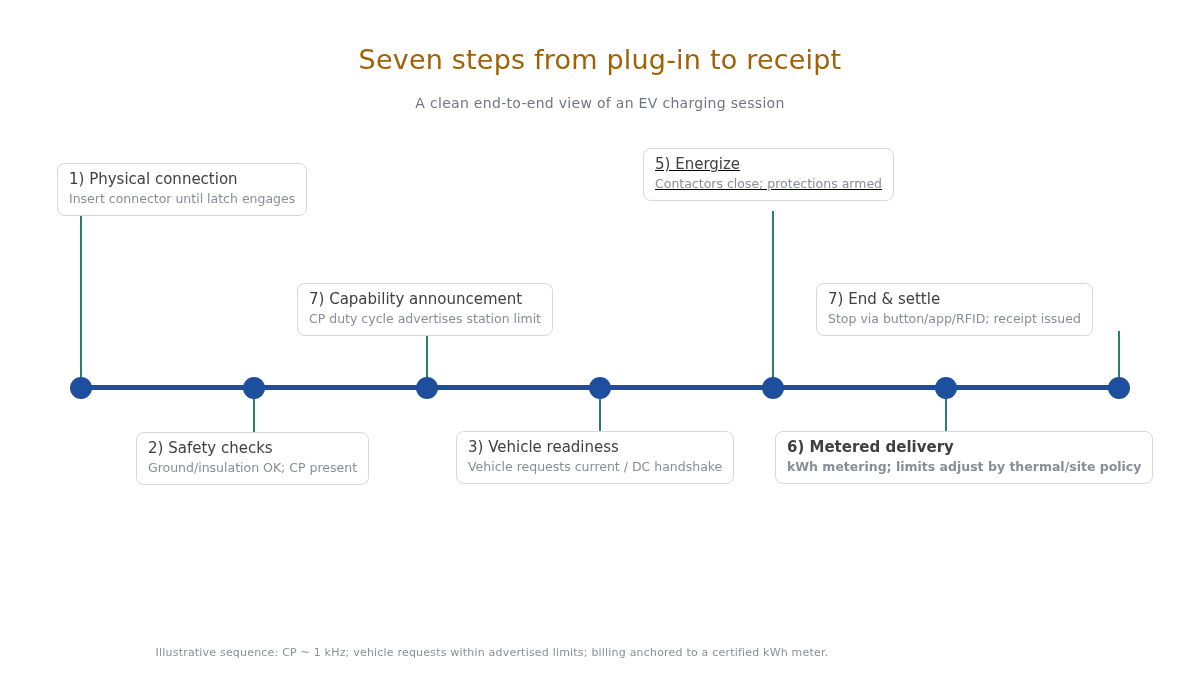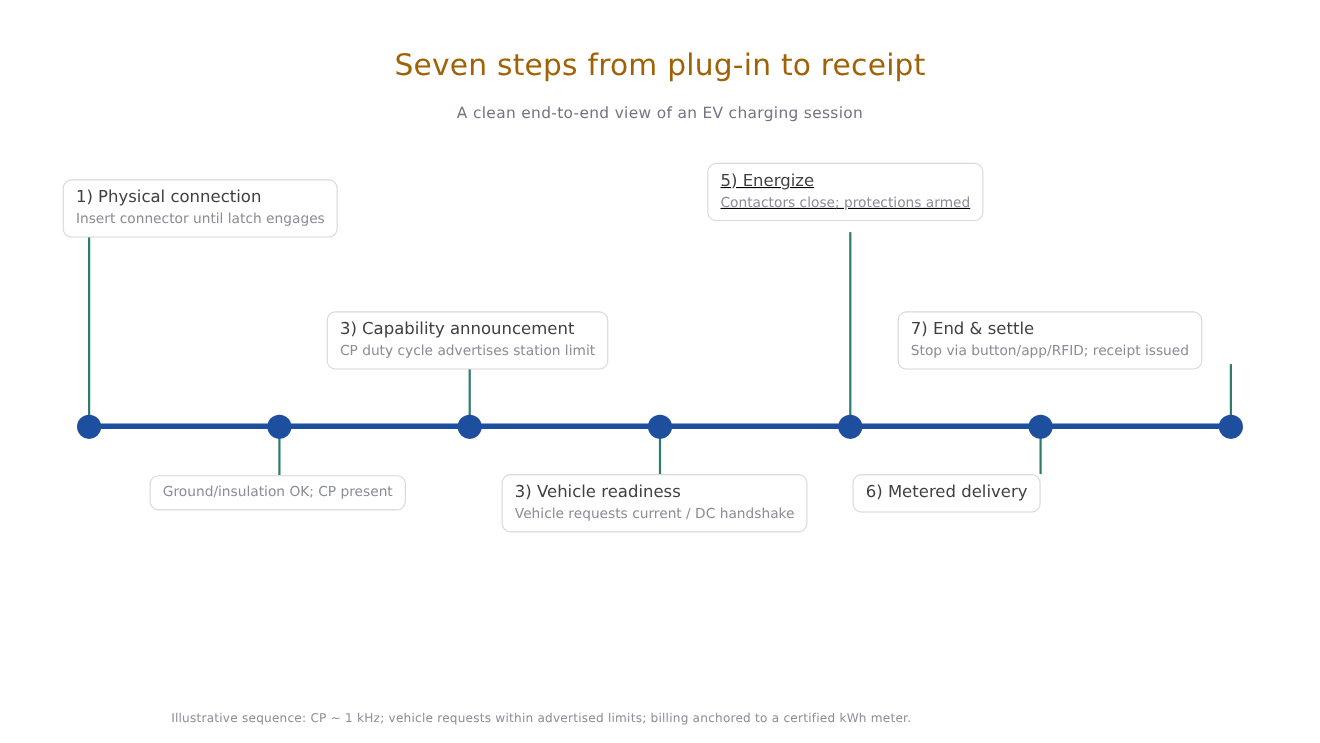--- a/index.html
+++ b/index.html
@@ -73,21 +73,21 @@
   .conn-4 { left: 599px; top: 388px; height: 43px;  }
   .conn-5 { left: 772px; top: 211px; height: 177px; }
   .conn-6 { left: 945px; top: 388px; height: 43px;  }
   .conn-7 { left: 1118px; top: 331px; height: 57px; }
 
   .box-1 { left: 57px;  top: 163px; }
   .box-2 { left: 136px; top: 432px; }
   .box-3 { left: 297px; top: 283px; }
   .box-4 { left: 456px; top: 431px; }
   .box-5 { left: 643px; top: 148px; text-decoration: underline; }
-  .box-6 { left: 775px; top: 431px; }
+  .box-6 { left: 775px; top: 431px; font-weight: bold; }
   .box-7 { left: 816px; top: 283px; }
 </style>
 </head>
 <body>
 
 <div class="stage">
 
   <div class="title">Seven steps from plug-in to receipt</div>
   <div class="subtitle">A clean end-to-end view of an EV charging session</div>
 
@@ -107,36 +107,38 @@
   <div class="node node-4"></div>
   <div class="node node-5"></div>
   <div class="node node-6"></div>
   <div class="node node-7"></div>
 
   <div class="step-box box-1">
     <div class="step-label">1) Physical connection</div>
     <div class="step-desc">Insert connector until latch engages</div>
   </div>
   <div class="step-box box-2">
+    <div class="step-label">2) Safety checks</div>
     <div class="step-desc">Ground/insulation OK; CP present</div>
   </div>
   <div class="step-box box-3">
-    <div class="step-label">3) Capability announcement</div>
+    <div class="step-label">7) Capability announcement</div>
     <div class="step-desc">CP duty cycle advertises station limit</div>
   </div>
   <div class="step-box box-4">
     <div class="step-label">3) Vehicle readiness</div>
     <div class="step-desc">Vehicle requests current / DC handshake</div>
   </div>
   <div class="step-box box-5">
     <div class="step-label">5) Energize</div>
     <div class="step-desc">Contactors close; protections armed</div>
   </div>
   <div class="step-box box-6">
     <div class="step-label">6) Metered delivery</div>
+    <div class="step-desc">kWh metering; limits adjust by thermal/site policy</div>
   </div>
   <div class="step-box box-7">
     <div class="step-label">7) End &amp; settle</div>
     <div class="step-desc">Stop via button/app/RFID; receipt issued</div>
   </div>
 
   <div class="footnote">Illustrative sequence: CP ~ 1 kHz; vehicle requests within advertised limits; billing anchored to a certified kWh meter.</div>
 
 </div>
 

